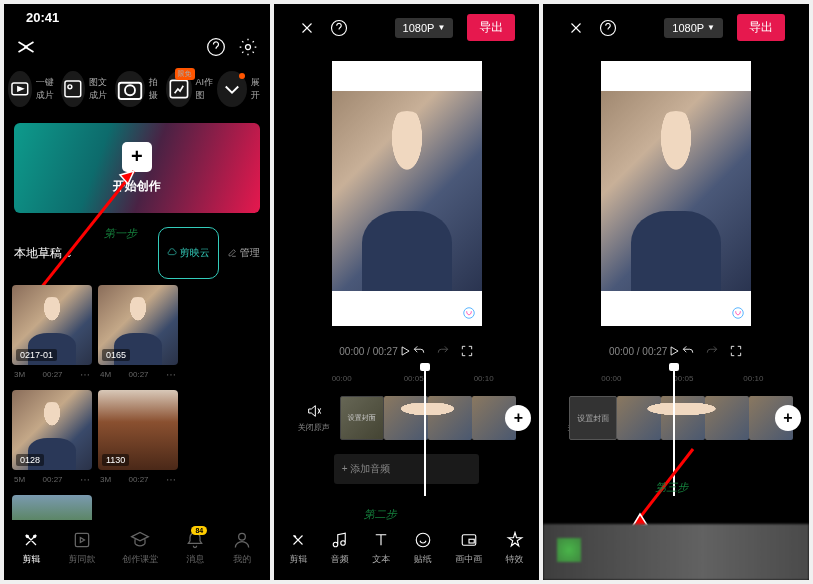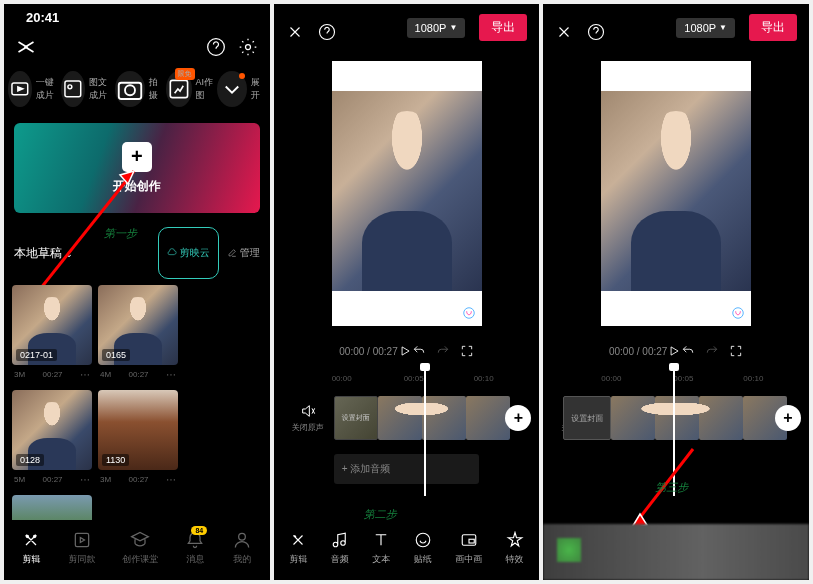--- a/index.html
+++ b/index.html
@@ -33,37 +33,37 @@
 .thumb.t2{background:linear-gradient(180deg,#d8c8b8 0%,#8a5030 40%,#4a2818 100%)}
 .thumb.t3{background:linear-gradient(180deg,#7a9ab0 0%,#4a7a3a 50%,#2a4a1a 100%)}
 .tlabel{position:absolute;bottom:4px;left:4px;font-size:9px;background:rgba(0,0,0,.5);padding:1px 4px;border-radius:2px}
 .meta{display:flex;justify-content:space-between;font-size:8px;color:#666;padding:4px 2px;align-items:center}
 .dots{font-size:10px}
 .bnav{position:absolute;bottom:0;left:0;right:0;display:flex;justify-content:space-around;padding:10px 4px 14px;background:#000}
 .bitem{display:flex;flex-direction:column;align-items:center;gap:3px;font-size:9px;color:#666;position:relative}
 .bitem.act{color:#fff}
 .bitem svg{width:20px;height:20px}
 .nbadge{position:absolute;top:-4px;right:-2px;background:#fc0;color:#000;border-radius:8px;font-size:7px;padding:1px 4px;font-weight:bold}
-.ebar{display:flex;justify-content:space-between;align-items:flex-end;padding:10px 12px}
+.ebar{display:flex;justify-content:space-between;align-items:center;padding:10px 24px}
 .ebar-l,.ebar-r{display:flex;gap:14px;align-items:center}
 .res{background:#333;padding:4px 8px;border-radius:3px;font-size:11px;display:flex;align-items:center;gap:3px}
 .export{background:#e6184e;padding:5px 12px;border-radius:3px;font-size:12px}
 .canvas{display:flex;justify-content:center;padding:10px 0}
 .preview{width:150px;height:265px;background:#fff;position:relative;display:flex;flex-direction:column}
 .preview .img{flex:0 0 200px;margin:30px 0 0;background:linear-gradient(135deg,#a08870 0%,#c8b098 30%,#4a5878 60%,#2a3450 100%);position:relative}
 .wm{position:absolute;bottom:6px;right:6px;width:14px;height:14px}
 .wm svg{width:14px;height:14px}
 .pbar{display:flex;justify-content:center;align-items:center;padding:8px 14px;font-size:10px;color:#888}
 .pctr{display:flex;gap:10px}
 .pctr svg,.pright svg{width:14px;height:14px}
 .pright{display:flex;gap:10px}
 .timeline{position:relative;height:130px;padding:8px 0}
 .ruler{height:14px;position:relative;font-size:8px;color:#555}
 .ruler span{position:absolute}
-.track{display:flex;align-items:center;padding:8px 8px;position:relative}
+.track{display:flex;align-items:center;padding:8px 14px;position:relative}
 .mute{display:flex;flex-direction:column;align-items:center;gap:3px;font-size:8px;color:#888;padding:0 10px}
 .mute svg{width:16px;height:16px}
 .clips{display:flex;gap:0;position:relative}
 .clip{height:44px;width:44px;background:linear-gradient(135deg,#8a7860,#4a5870);border-radius:2px}
 .clip.c1{background:linear-gradient(135deg,#665,#443);display:flex;flex-direction:column;align-items:center;justify-content:center;font-size:7px;color:#ccc;border:1px solid #444}
 .addbtn{width:26px;height:26px;background:#fff;border-radius:50%;color:#000;display:flex;align-items:center;justify-content:center;font-size:16px;position:absolute;right:8px;font-weight:bold}
 .audio{margin:6px 60px;background:#1a1a1a;border-radius:3px;padding:8px;font-size:10px;color:#888;display:flex;align-items:center;gap:6px}
 .playhead{position:absolute;top:0;bottom:0;width:2px;background:#fff;left:150px}
 .playhead::before{content:'';position:absolute;top:-3px;left:-4px;width:10px;height:8px;background:#fff;border-radius:2px}
 .etool{position:absolute;bottom:0;left:0;right:0;display:flex;justify-content:space-around;padding:10px 4px 14px;background:#000}

